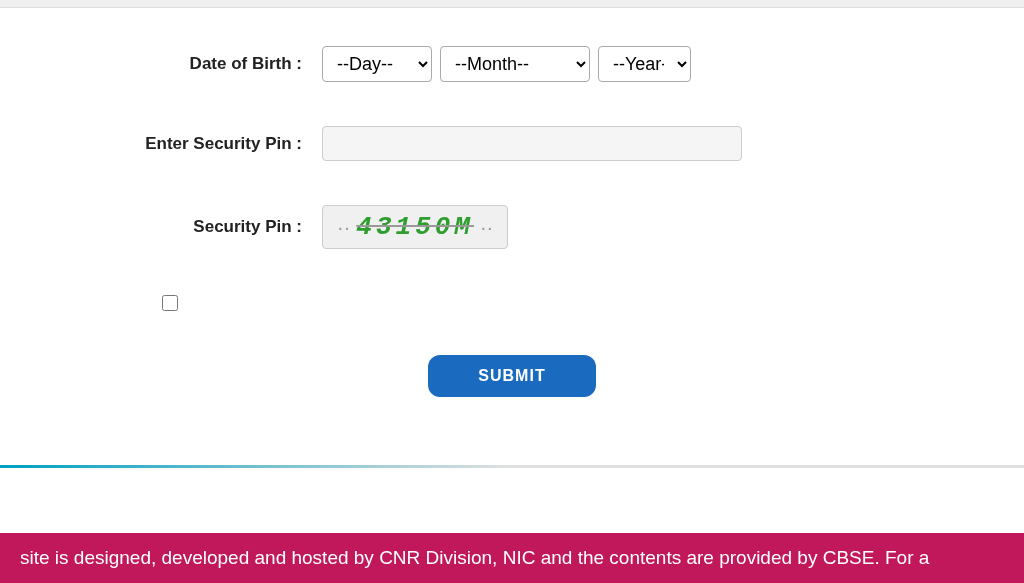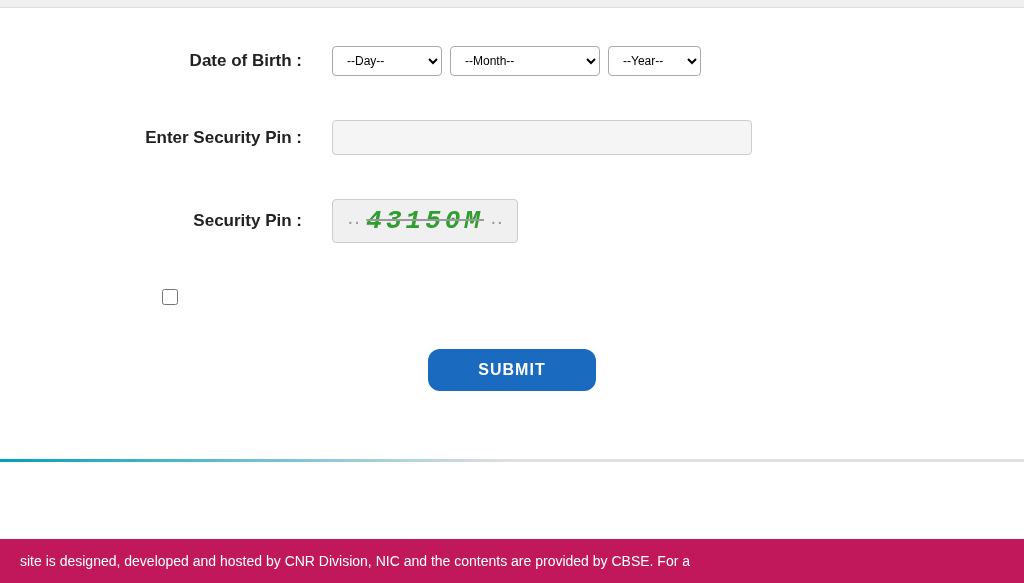--- a/index.html
+++ b/index.html
@@ -27,41 +27,40 @@
       max-width: 900px;
       margin: 0 auto;
       padding: 10px 40px;
     }
 
     .form-row {
       display: flex;
       align-items: center;
       margin-bottom: 28px;
       padding: 8px 0;
-      gap: 10px;
     }
 
     .form-label {
       font-weight: bold;
       font-size: 17px;
       color: #222;
       min-width: 220px;
       text-align: right;
       padding-right: 20px;
     }
 
     .dob-selects {
       display: flex;
       gap: 8px;
       align-items: center;
     }
 
     .dob-selects select {
       padding: 6px 10px;
-      font-size: 12px;
+      font-size: 18px;
       border: 1px solid #aaa;
       border-radius: 4px;
       background: #fff;
       cursor: pointer;
       appearance: auto;
     }
 
     .dob-selects select:first-child {
       width: 110px;
     }
@@ -163,21 +162,21 @@
     .divider-line {
       width: 100%;
       height: 3px;
       background: linear-gradient(to right, #00a0c0, #e0e0e0, #e0e0e0);
       margin-bottom: 0;
     }
 
     .footer-bar {
       background: #c0185a;
       color: #fff;
-      font-size: 14px;
+      font-size: 19px;
       padding: 14px 20px;
       position: absolute;
       bottom: 0;
       left: 0;
       width: 100%;
       white-space: nowrap;
       overflow: hidden;
     }
 
     .top-bar {

